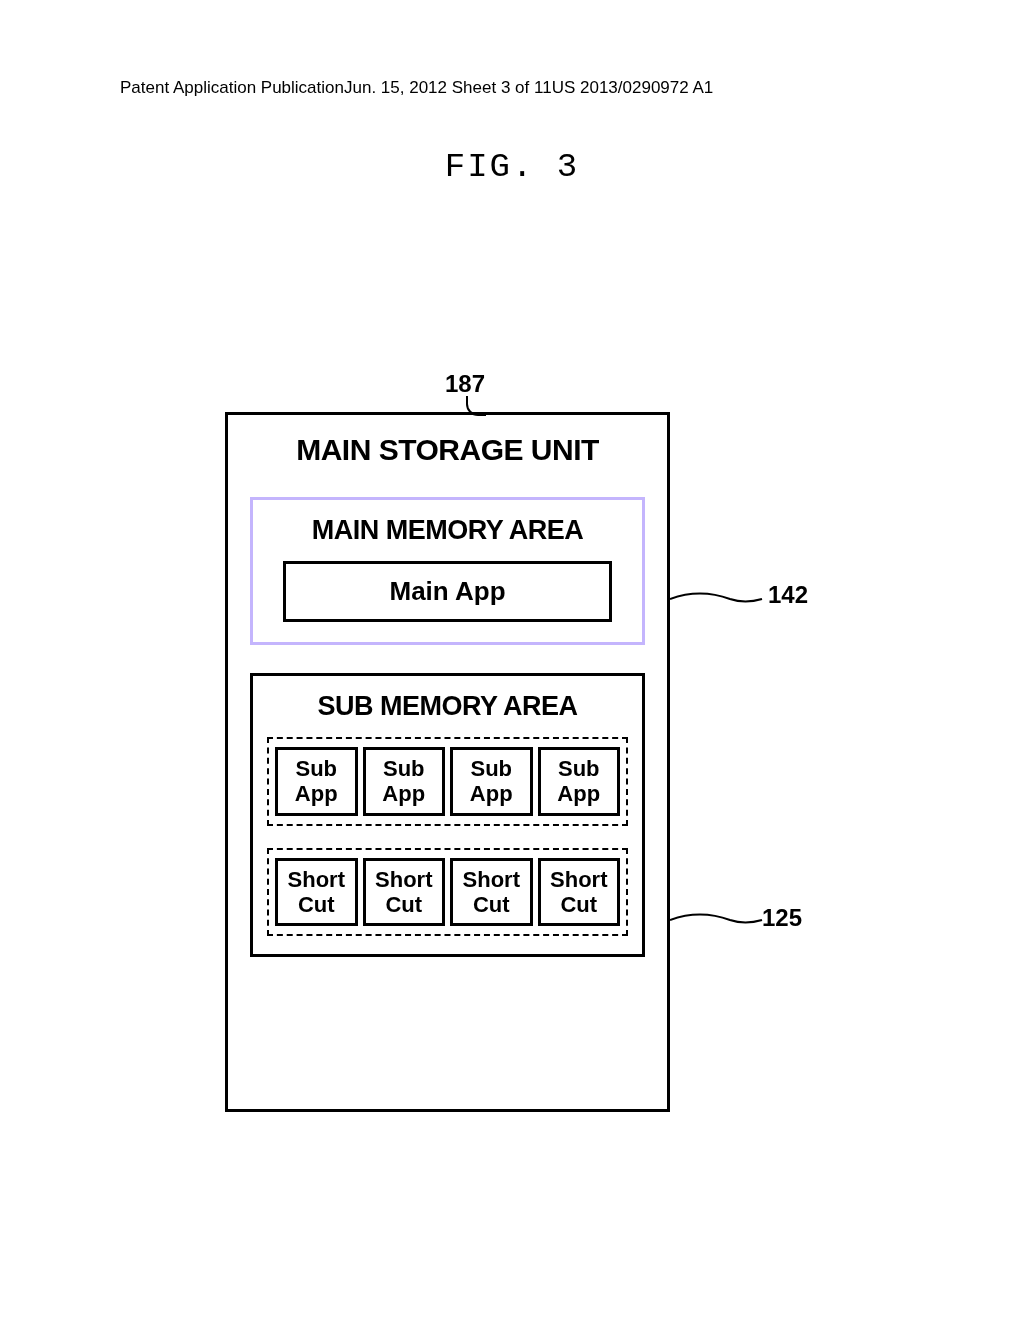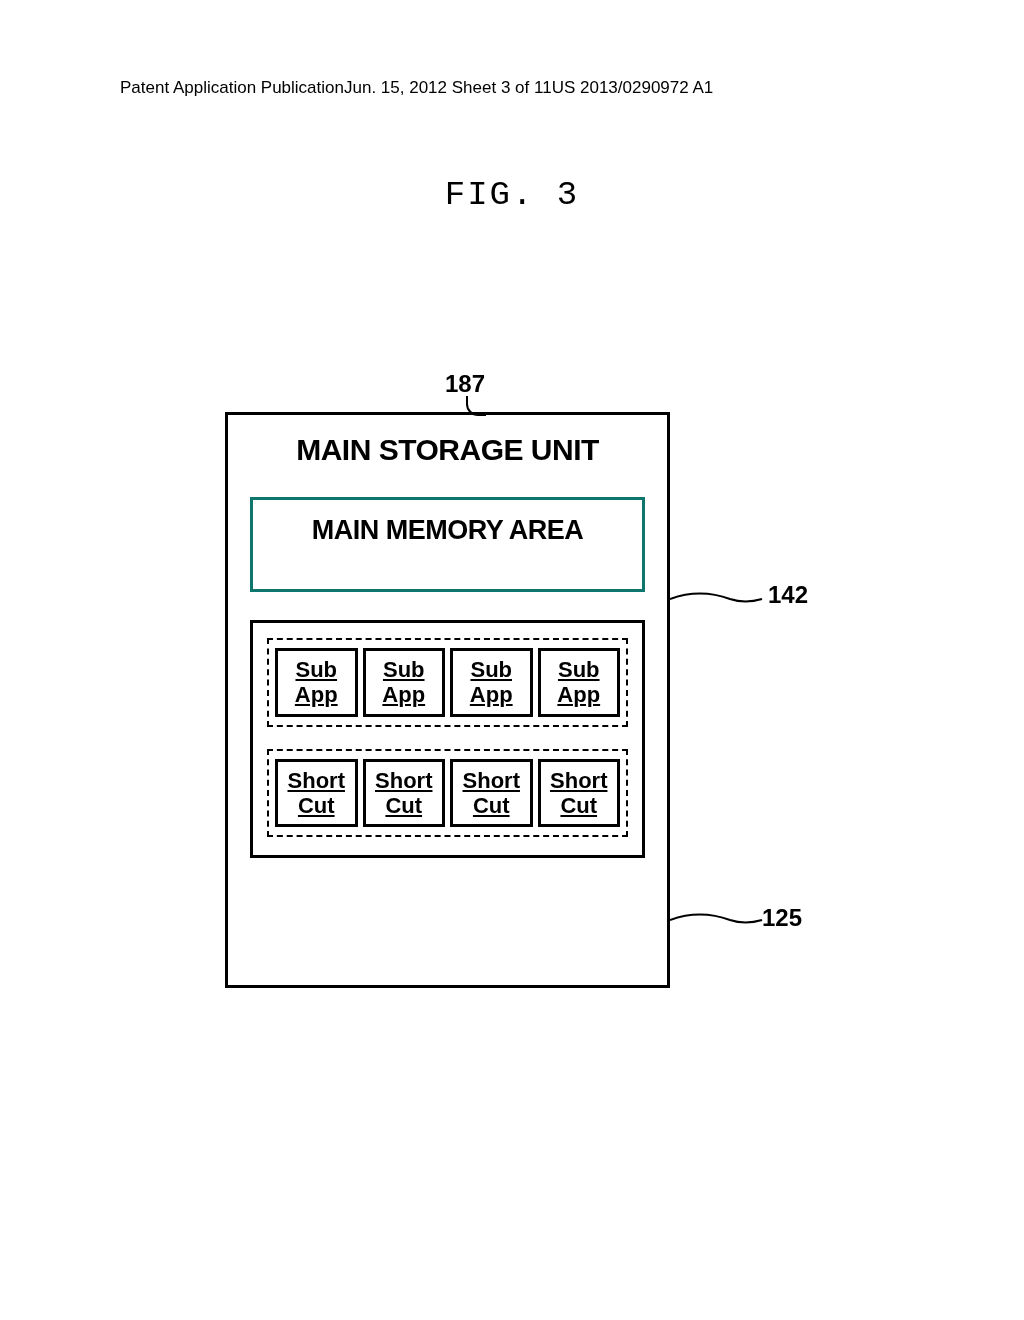--- a/index.html
+++ b/index.html
@@ -34,21 +34,20 @@
     }
     .figure-title {
       position: absolute;
       top: 148px;
       left: 0;
       width: 100%;
       text-align: center;
       font-size: 34px;
       font-family: 'Courier New', monospace;
       letter-spacing: 2px;
-      margin-top: 28px;
     }
     .reference-141 {
       position: absolute;
       top: 370px;
       left: 445px;
       font-size: 24px;
       font-weight: bold;
     }
     .callout-141 {
       position: absolute;
@@ -58,36 +57,36 @@
       height: 20px;
       border-left: 2px solid black;
       border-bottom: 2px solid black;
       border-bottom-left-radius: 12px;
     }
     .main-container {
       position: absolute;
       top: 412px;
       left: 225px;
       width: 445px;
-      height: 576px;
+      height: 700px;
       border: 3px solid black;
       padding: 18px 22px;
     }
     .main-title {
       text-align: center;
       font-size: 30px;
       font-weight: 900;
       font-family: Arial, sans-serif;
       margin-bottom: 30px;
       font-stretch: condensed;
       letter-spacing: -0.5px;
     }
     .main-memory-area {
-      border: 3px solid #0f766e;
-      padding: 15px 30px 28px 30px;
+      border: 3px solid #c4b5fd;
+      padding: 15px 30px 20px 30px;
       margin-bottom: 28px;
     }
     .area-title {
       text-align: center;
       font-size: 27px;
       font-weight: 900;
       margin-bottom: 15px;
       font-stretch: condensed;
       letter-spacing: -0.5px;
     }
@@ -103,21 +102,20 @@
       border: 3px solid black;
       padding: 15px 14px 18px 14px;
     }
     .dashed-group {
       border: 2px dashed black;
       padding: 8px 6px;
       display: flex;
       justify-content: space-between;
       gap: 5px;
       margin-bottom: 22px;
-      text-decoration: underline;
     }
     .dashed-group:last-child {
       margin-bottom: 0;
     }
     .sub-box {
       border: 3px solid black;
       text-align: center;
       padding: 6px 4px;
       font-size: 22px;
       font-weight: 900;
@@ -174,23 +172,25 @@
 <div class="figure-title">FIG. 3</div>
 
 <div class="reference-141">187</div>
 <div class="callout-141"></div>
 
 <div class="main-container">
   <div class="main-title">MAIN STORAGE UNIT</div>
 
   <div class="main-memory-area">
     <div class="area-title">MAIN MEMORY AREA</div>
+    <div class="main-app-box">Main App</div>
   </div>
 
   <div class="sub-memory-area">
+    <div class="area-title">SUB MEMORY AREA</div>
 
     <div class="dashed-group">
       <div class="sub-box"><span>Sub<br>App</span></div>
       <div class="sub-box"><span>Sub<br>App</span></div>
       <div class="sub-box"><span>Sub<br>App</span></div>
       <div class="sub-box"><span>Sub<br>App</span></div>
     </div>
 
     <div class="dashed-group">
       <div class="sub-box"><span>Short<br>Cut</span></div>

